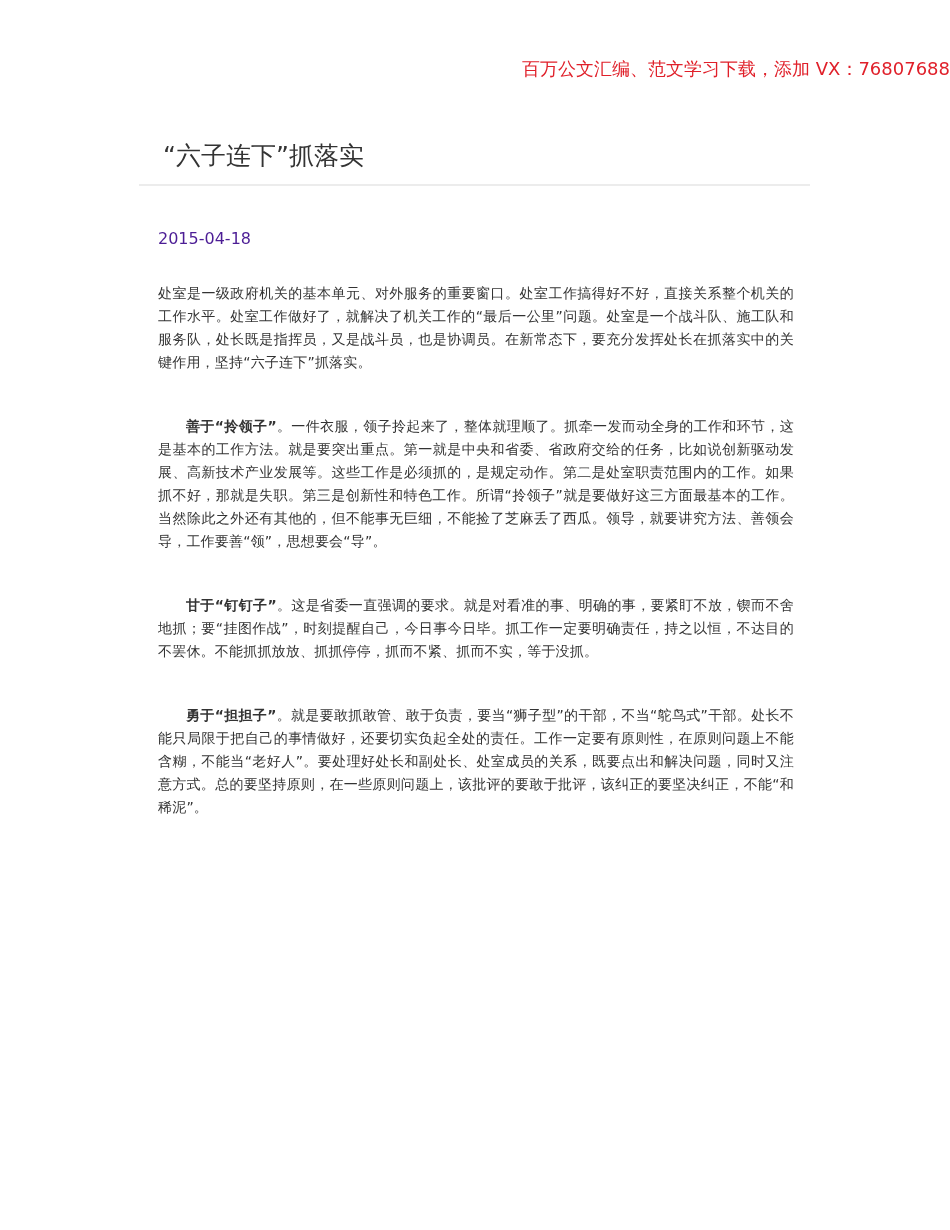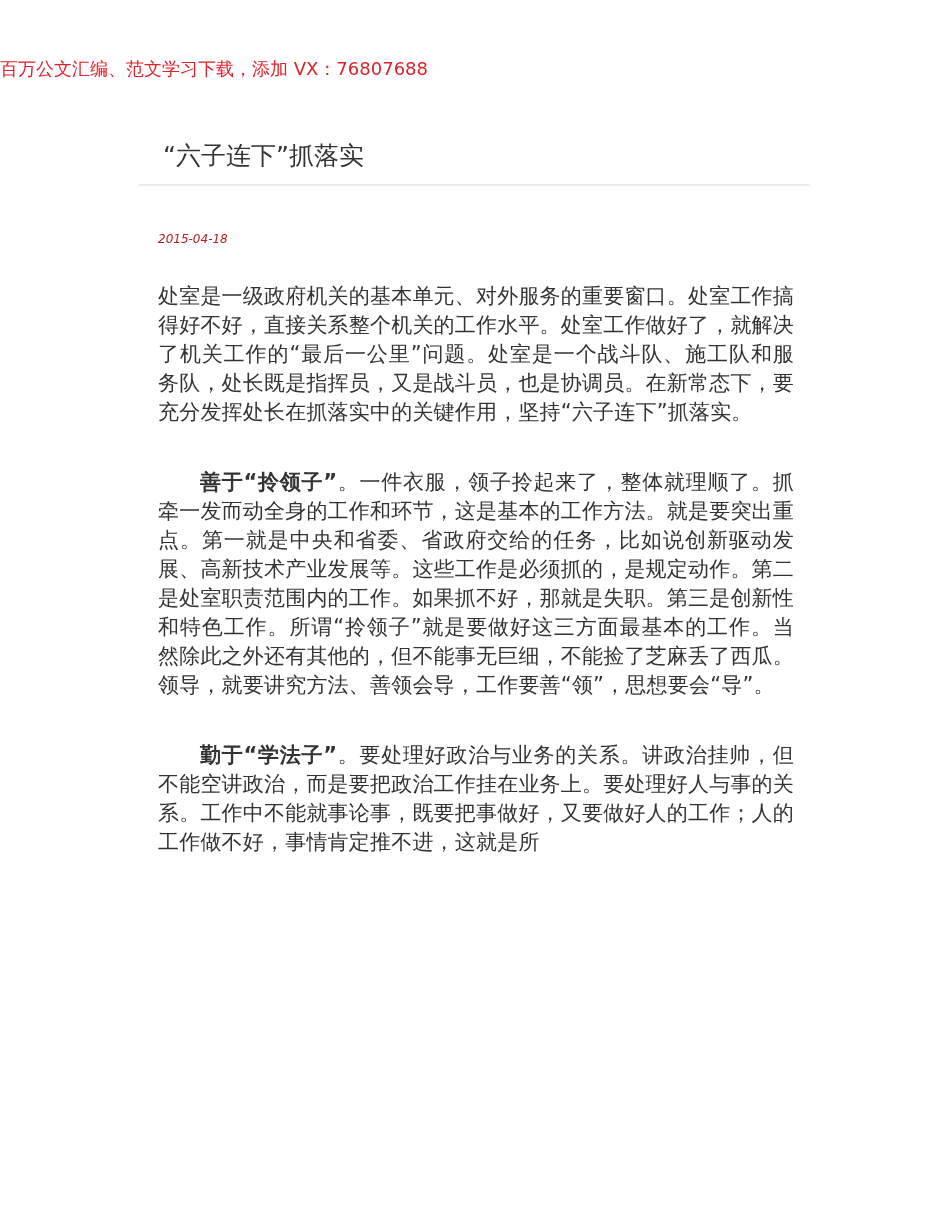--- a/index.html
+++ b/index.html
@@ -12,21 +12,21 @@
       height: 1230px;
       position: relative;
       overflow: hidden;
       font-family: "DejaVu Sans", "Liberation Sans", sans-serif;
     }
     .banner {
       position: absolute;
       left: 0;
       top: 55px;
       width: 950px;
-      text-align: left;
+      text-align: right;
       color: #e0202a;
       font-size: 18px;
       line-height: 28px;
     }
     .title {
       position: absolute;
       left: 163px;
       top: 138px;
       font-size: 25px;
       line-height: 36px;
@@ -37,33 +37,32 @@
       left: 139px;
       top: 184px;
       width: 671px;
       height: 0;
       border-top: 2px solid #ececec;
     }
     .date {
       position: absolute;
       left: 158px;
       top: 227px;
-      font-size: 12px;
+      font-size: 16px;
       line-height: 24px;
-      color: #b91c1c;
-      font-style: italic;
+      color: #4c1d95;
     }
     .content {
       position: absolute;
       left: 158px;
       top: 282px;
       width: 636px;
       color: #333333;
-      font-size: 21px;
-      line-height: 29px;
+      font-size: 14px;
+      line-height: 23px;
       text-align: justify;
       letter-spacing: 0.2px;
     }
     .content p {
       margin: 0;
     }
     .content p.indent {
       text-indent: 2em;
       margin-top: 41px;
     }
@@ -80,16 +79,17 @@
 
 <div class="divider"></div>
 
 <div class="date">2015-04-18</div>
 
 <div class="content">
   <p>处室是一级政府机关的基本单元、对外服务的重要窗口。处室工作搞得好不好，直接关系整个机关的工作水平。处室工作做好了，就解决了机关工作的“最后一公里”问题。处室是一个战斗队、施工队和服务队，处长既是指挥员，又是战斗员，也是协调员。在新常态下，要充分发挥处长在抓落实中的关键作用，坚持“六子连下”抓落实。</p>
 
   <p class="indent"><span class="lead">善于“拎领子”</span><span>。一件衣服，领子拎起来了，整体就理顺了。抓牵一发而动全身的工作和环节，这是基本的工作方法。就是要突出重点。第一就是中央和省委、省政府交给的任务，比如说创新驱动发展、高新技术产业发展等。这些工作是必须抓的，是规定动作。第二是处室职责范围内的工作。如果抓不好，那就是失职。第三是创新性和特色工作。所谓“拎领子”就是要做好这三方面最基本的工作。当然除此之外还有其他的，但不能事无巨细，不能捡了芝麻丢了西瓜。领导，就要讲究方法、善领会导，工作要善“领”，思想要会“导”。</span></p>
 
+  <p class="indent"><span class="lead">甘于“钉钉子”</span><span>。这是省委一直强调的要求。就是对看准的事、明确的事，要紧盯不放，锲而不舍地抓；要“挂图作战”，时刻提醒自己，今日事今日毕。抓工作一定要明确责任，持之以恒，不达目的不罢休。不能抓抓放放、抓抓停停，抓而不紧、抓而不实，等于没抓。</span></p>
 
+  <p class="indent"><span class="lead">勇于“担担子”</span><span>。就是要敢抓敢管、敢于负责，要当“狮子型”的干部，不当“鸵鸟式”干部。处长不能只局限于把自己的事情做好，还要切实负起全处的责任。工作一定要有原则性，在原则问题上不能含糊，不能当“老好人”。要处理好处长和副处长、处室成员的关系，既要点出和解决问题，同时又注意方式。总的要坚持原则，在一些原则问题上，该批评的要敢于批评，该纠正的要坚决纠正，不能“和稀泥”。</span></p>
 
-  <p class="indent"><span class="lead">勤于“学法子”</span><span>。要处理好政治与业务的关系。讲政治挂帅，但不能空讲政治，而是要把政治工作挂在业务上。要处理好人与事的关系。工作中不能就事论事，既要把事做好，又要做好人的工作；人的工作做不好，事情肯定推不进，这就是所</span></p>
 </div>
 
 </body></html>

